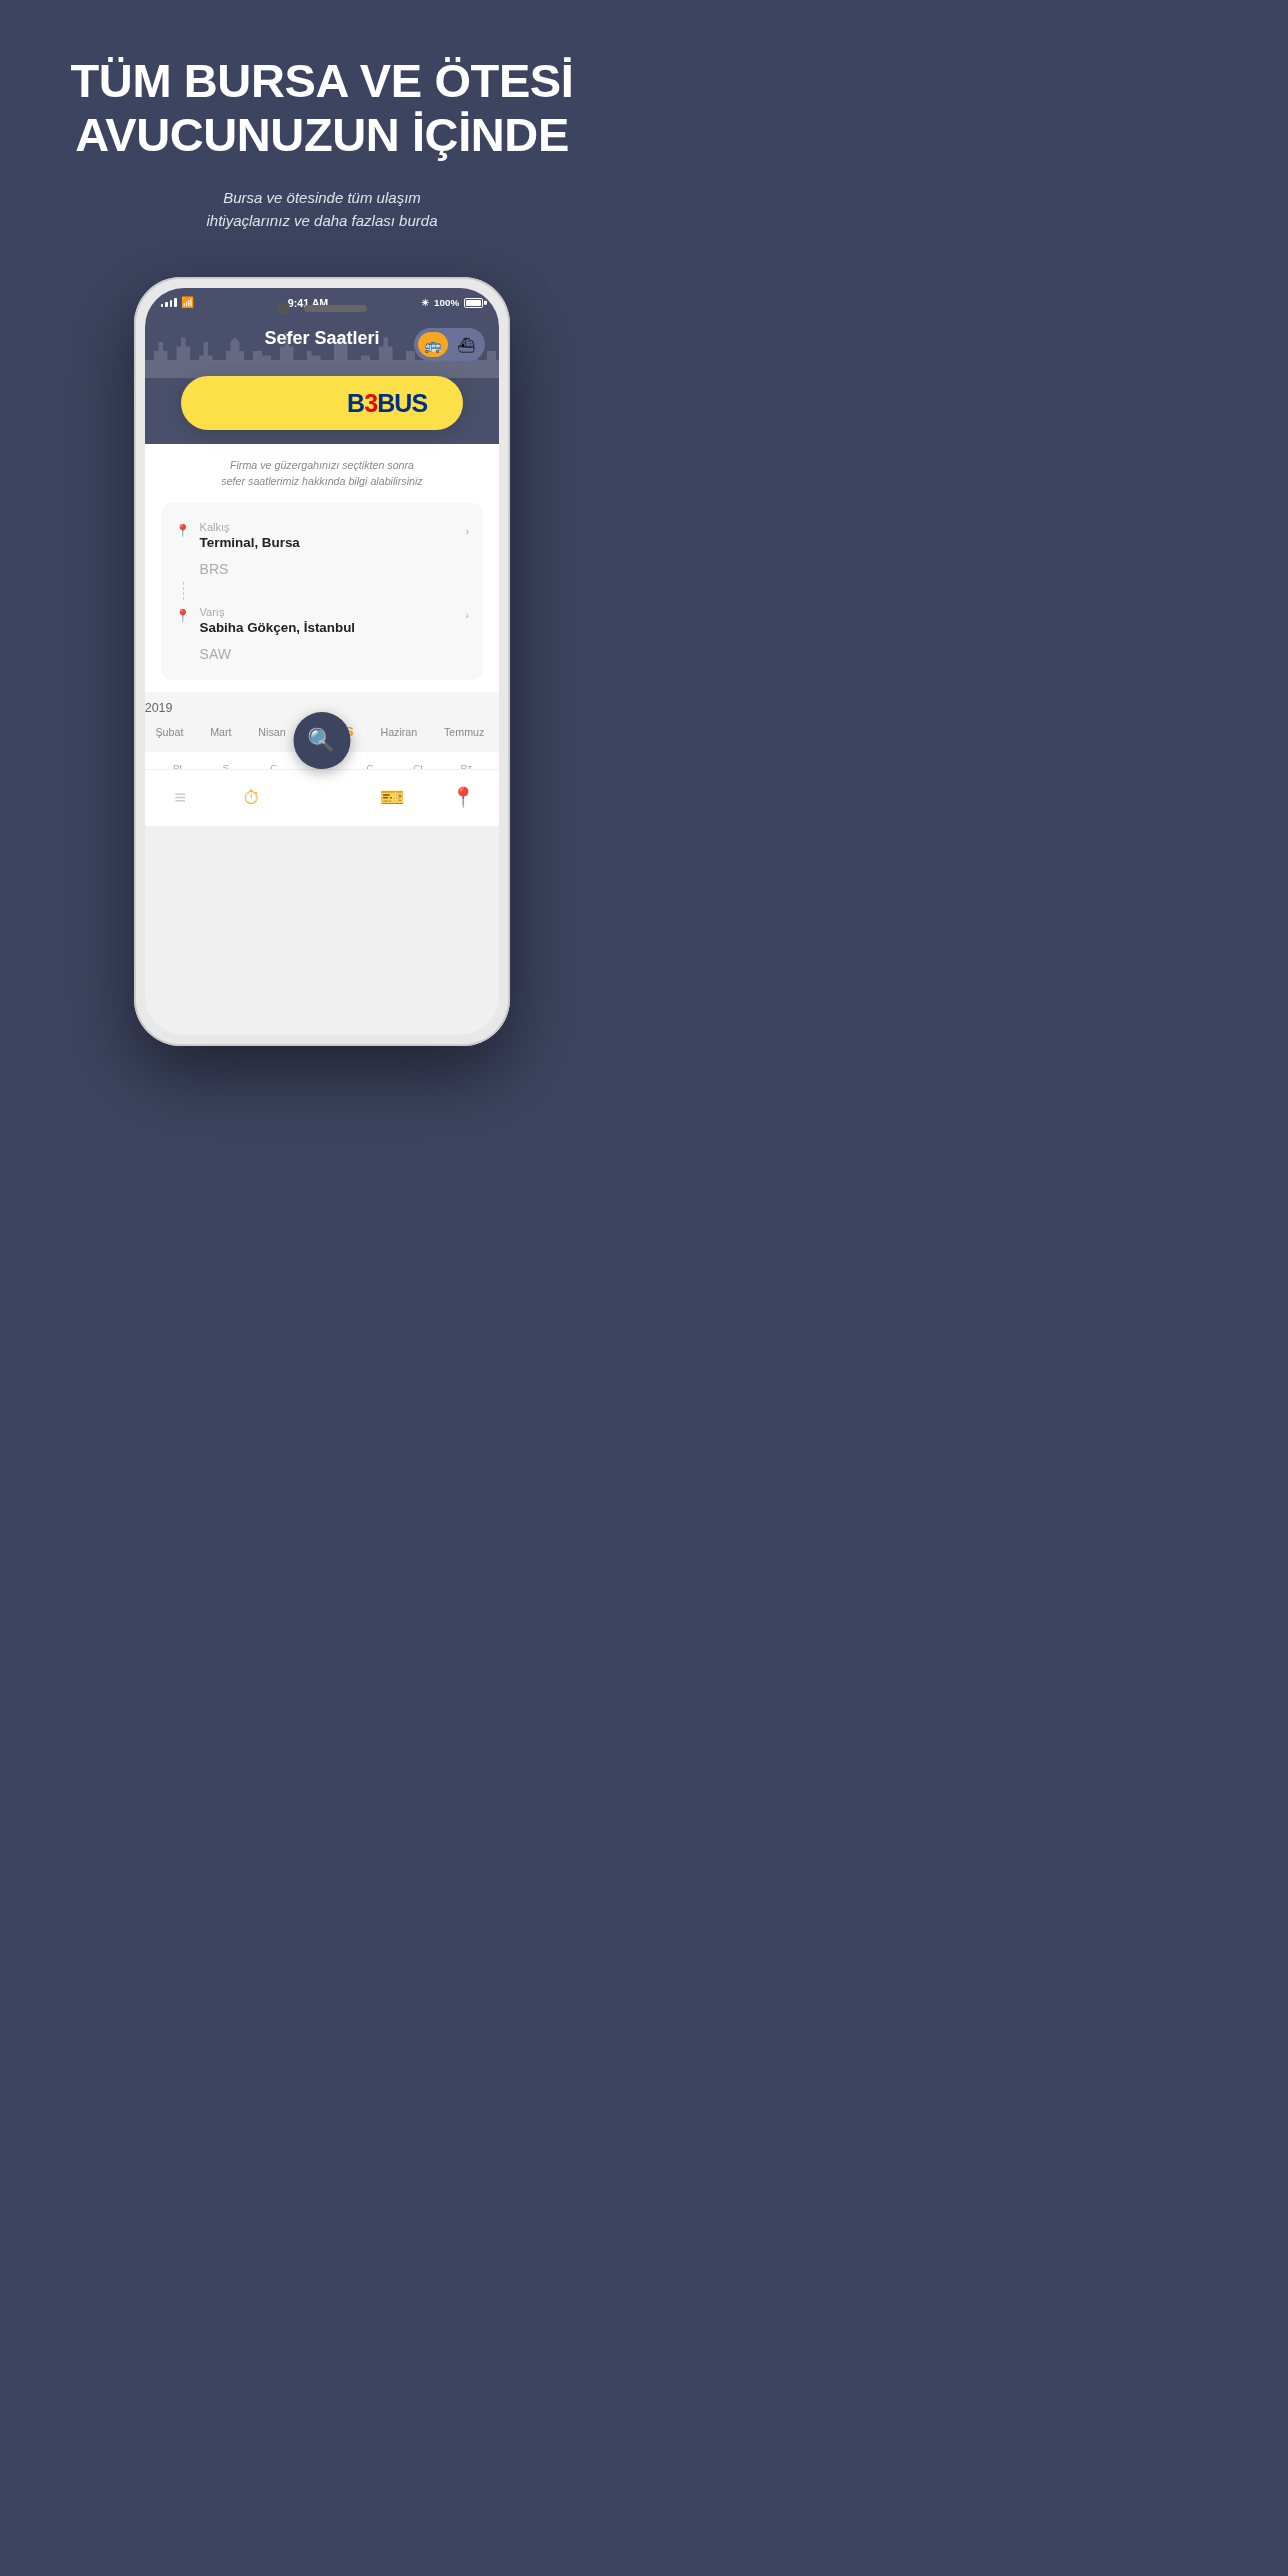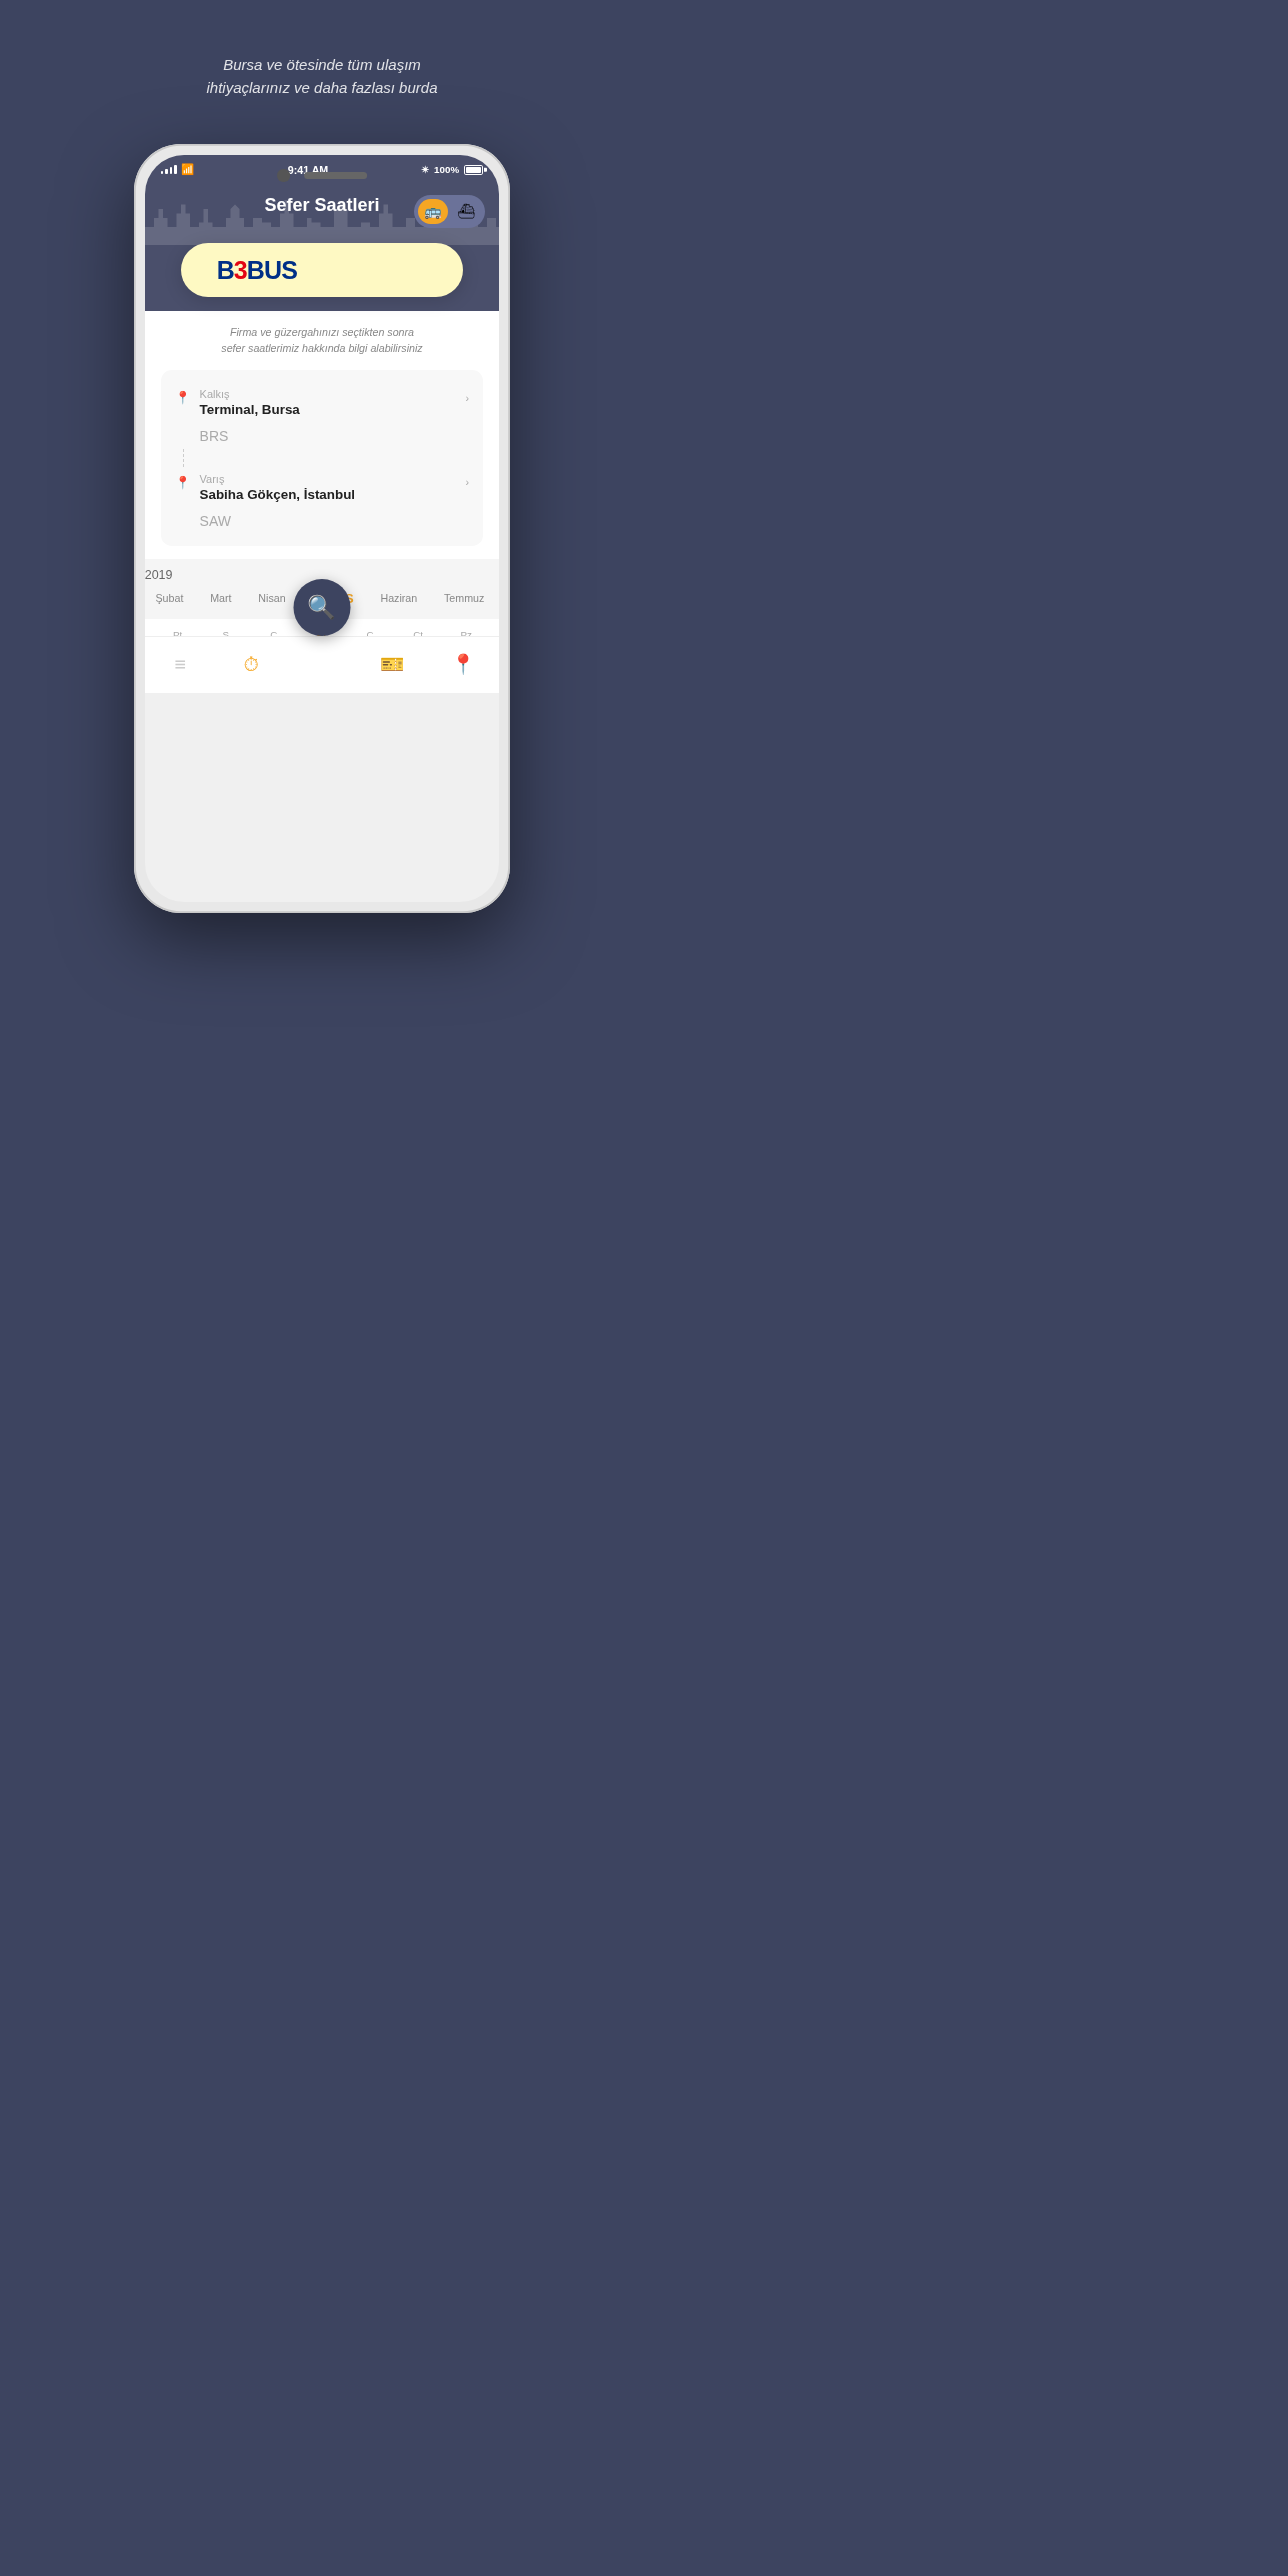--- a/index.html
+++ b/index.html
@@ -221,28 +221,29 @@
       justify-content: center;
       font-size: 14.3px;
     }
 
     .toggle-btn.active {
       background: #f5a623;
     }
 
     
     .logo-card {
-      background: #fef9c3;
+      background: #fde047;
       border-radius: 27px;
       padding: 12.5px 36px;
       margin: 0 18px;
       margin-top: -1.8px;
       z-index: 2;
       position: relative;
       box-shadow: 0 3.6px 18px rgba(0,0,0,0.15);
+      text-align: right;
     }
 
     .logo-text {
       font-size: 25px;
       font-weight: 900;
       letter-spacing: -0.9px;
     }
 
     .logo-b1 { color: #003087; }
     .logo-3 { color: #e30613; }
@@ -465,20 +466,24 @@
     .main-content-area {
       background: white;
       position: relative;
     }
 
   </style>
 </head>
 <body>
 
 <div class="hero-section">
+  <h1 class="hero-title">
+    <span>TÜM BURSA VE ÖTESİ</span><br>
+    <span>AVUCUNUZUN İÇİNDE</span>
+  </h1>
   <p class="hero-subtitle">
     Bursa ve ötesinde tüm ulaşım<br>ihtiyaçlarınız ve daha fazlası burda
   </p>
 </div>
 
 <div class="phone-wrapper">
   <div class="phone-shell">
 
     <div class="phone-top">
       <div class="phone-camera"></div>

